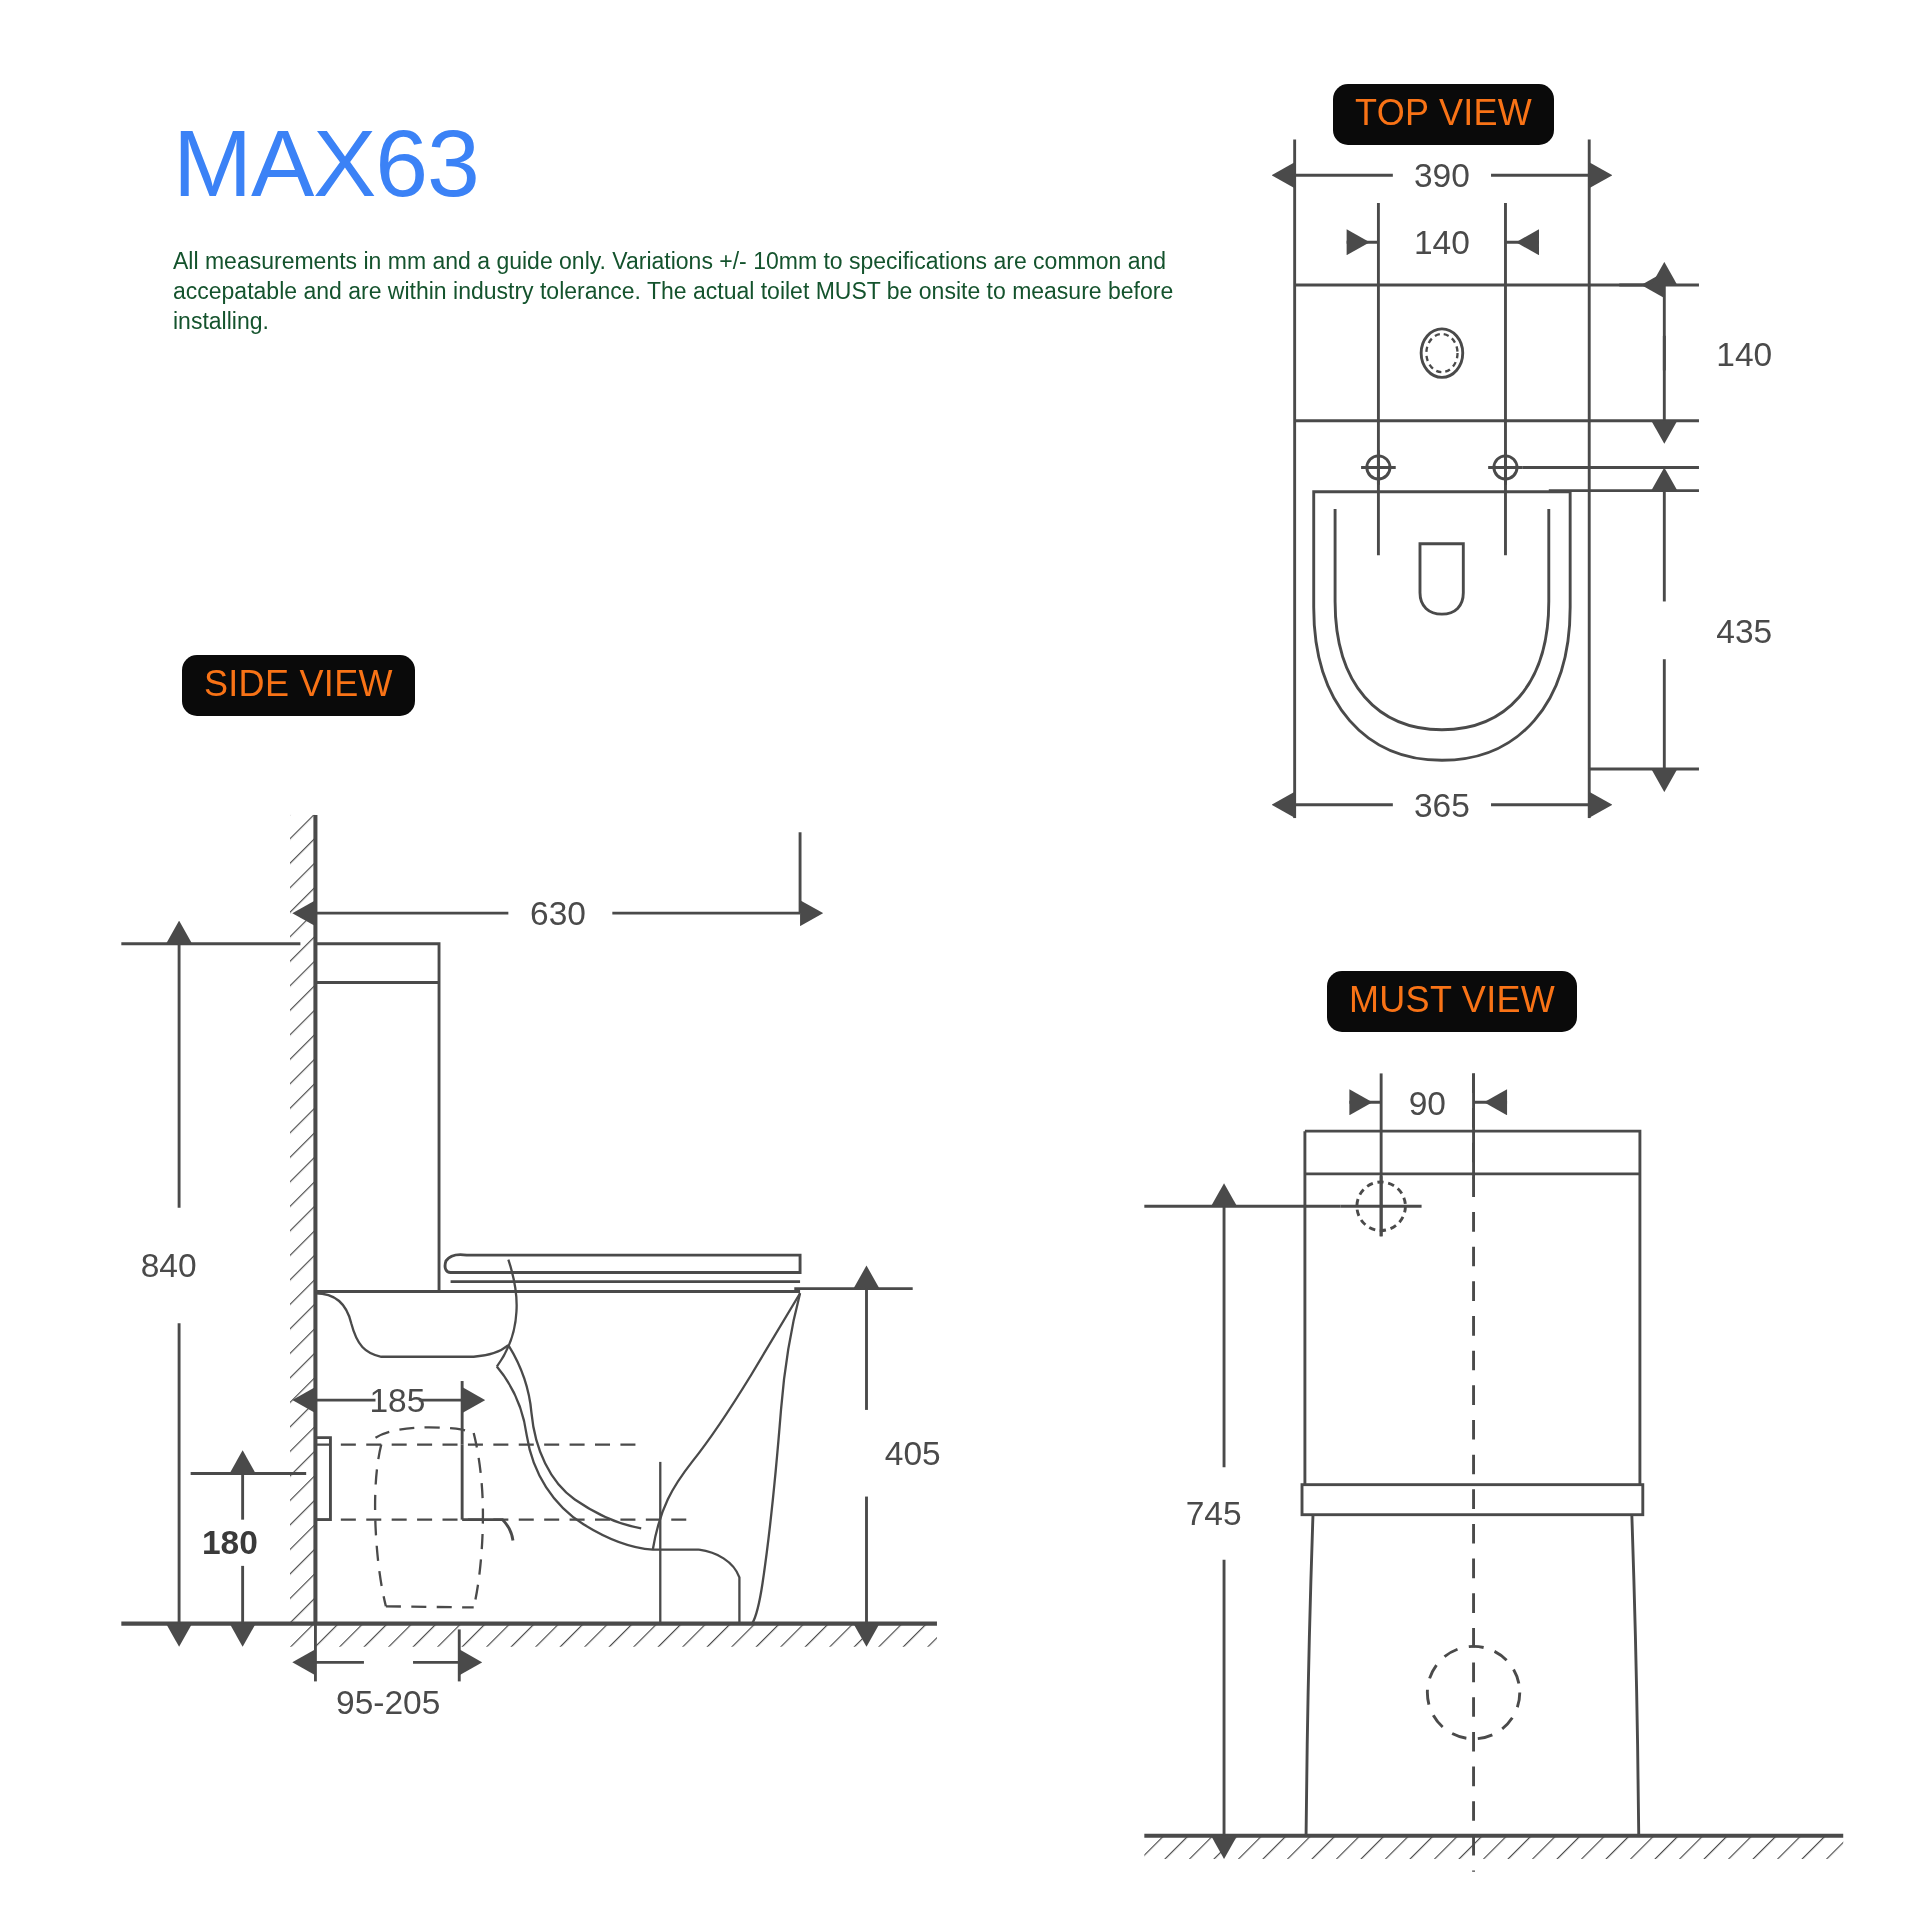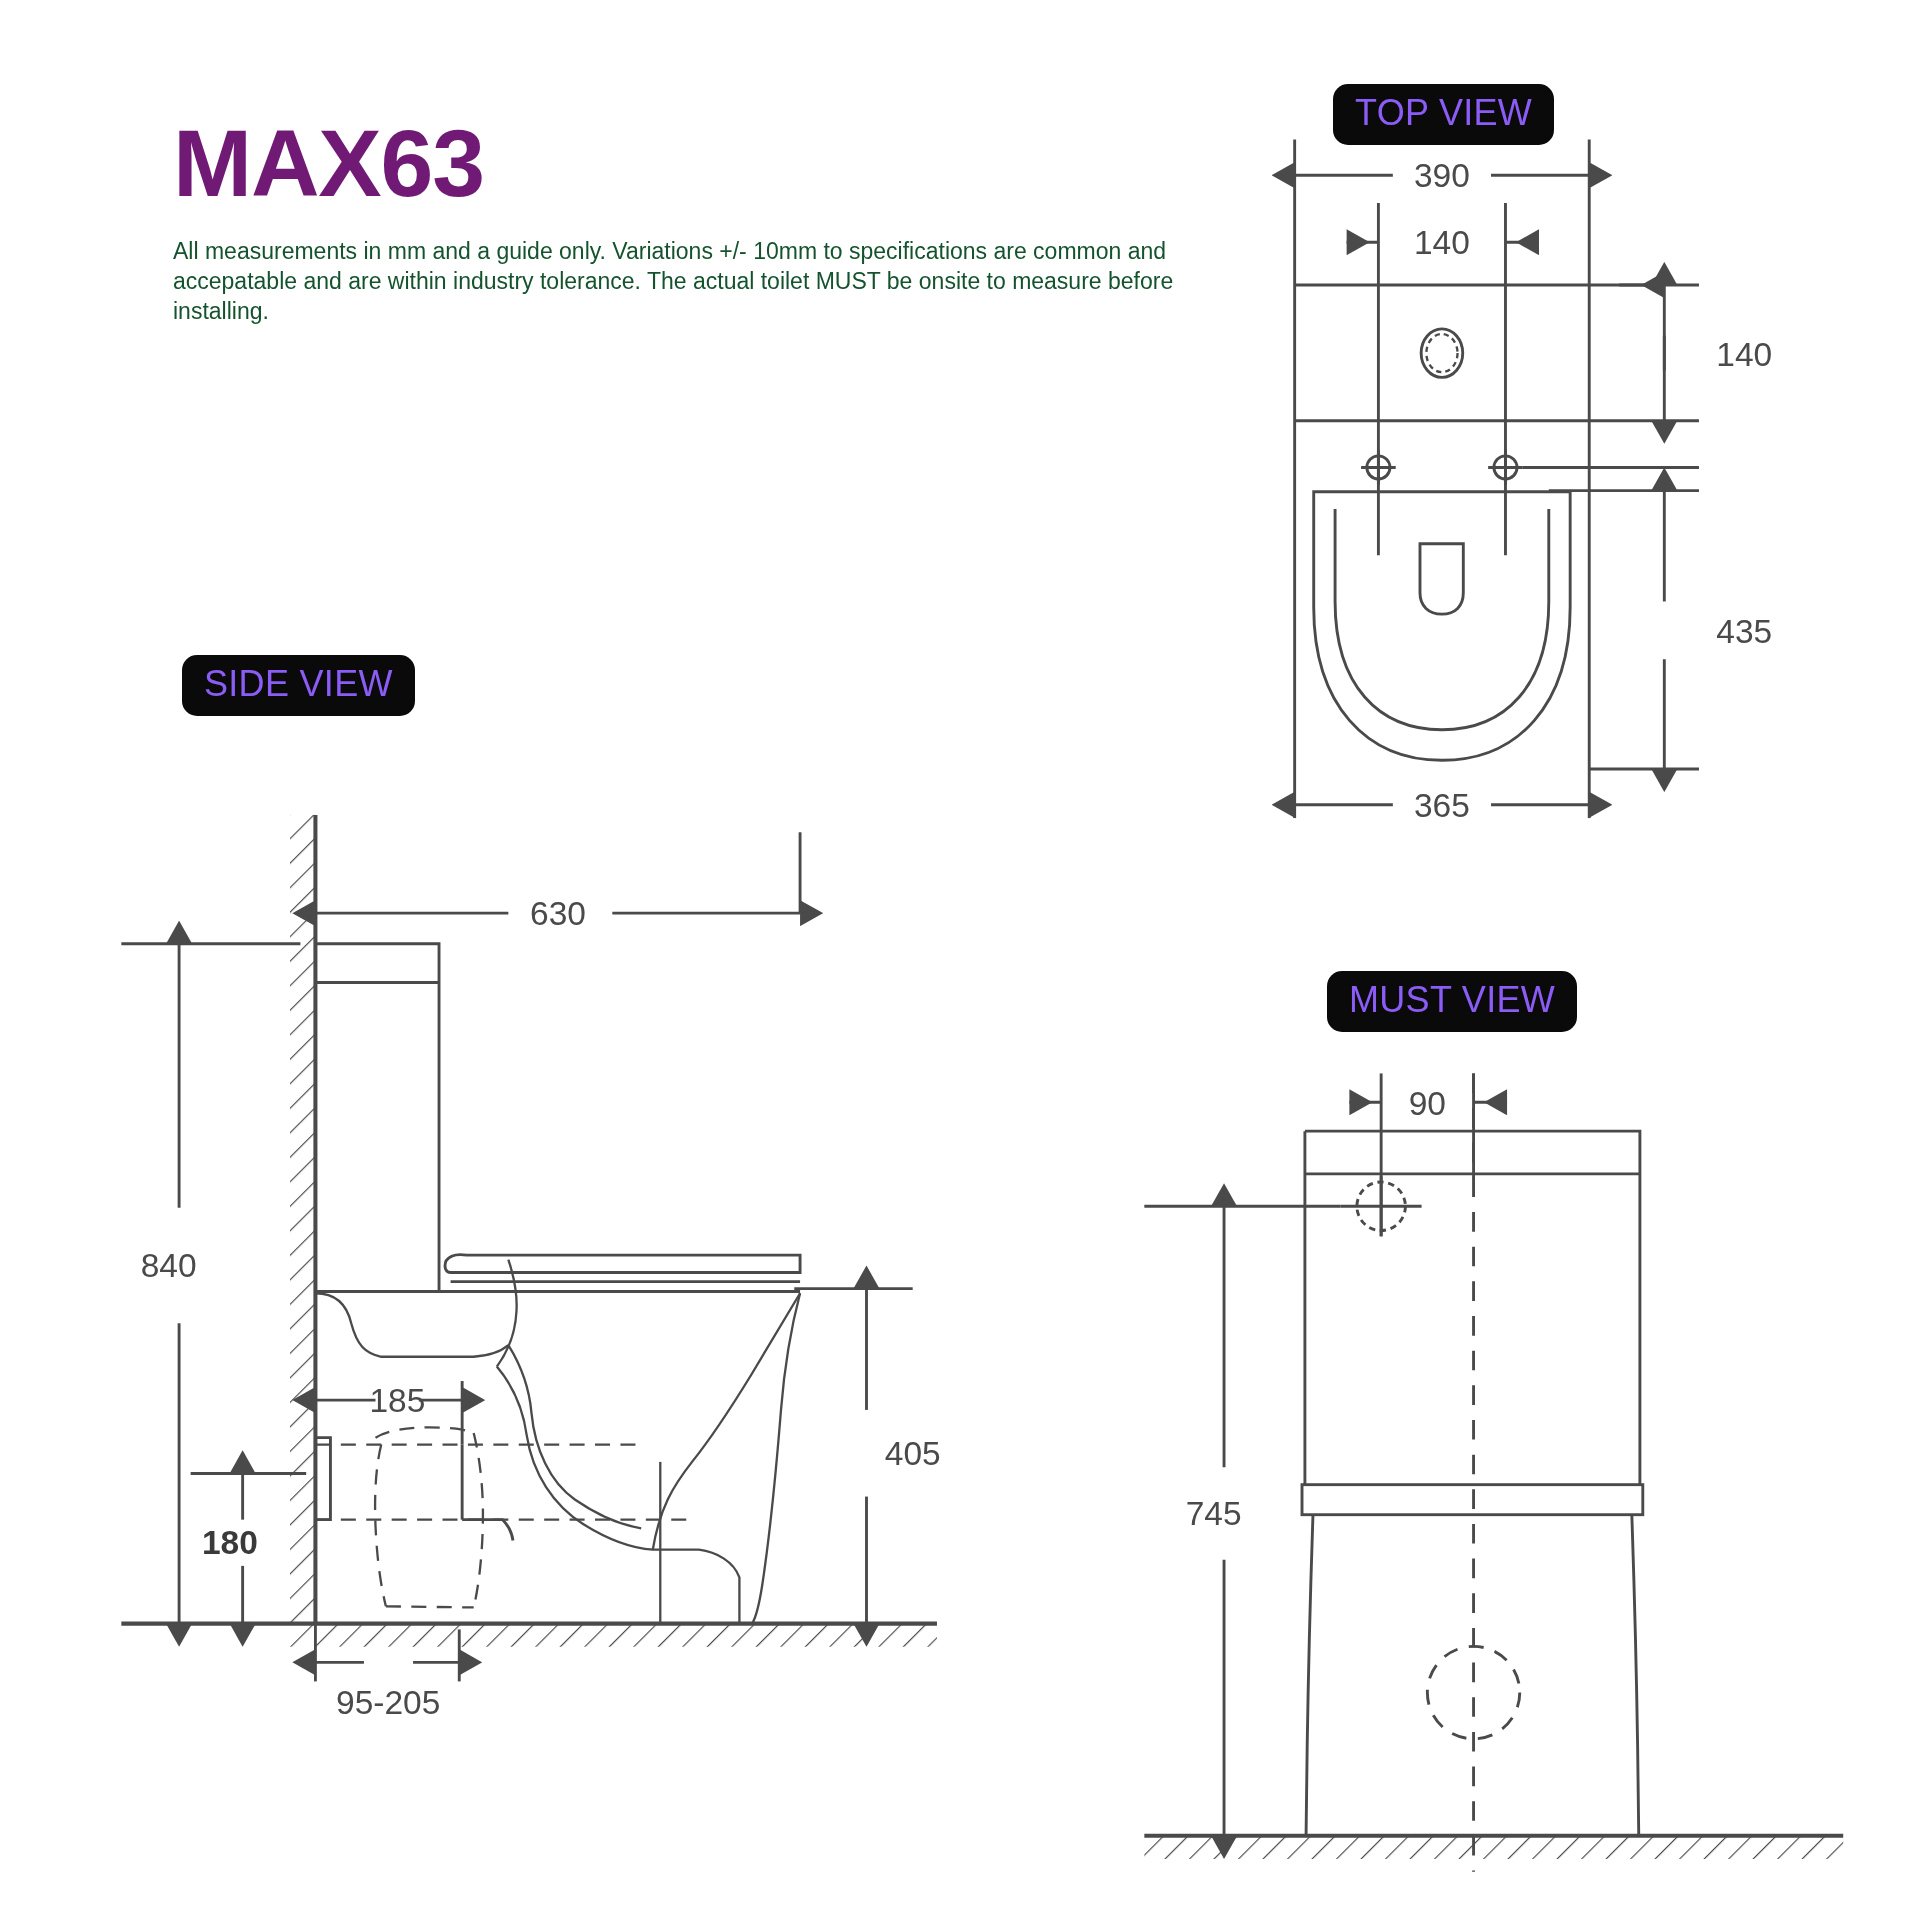--- a/index.html
+++ b/index.html
@@ -18,40 +18,40 @@
 
   
   #header-block {
     position: absolute;
     left: 173px;
     top: 116px;
     width: 1058px;
   }
   #product-title {
     font-size: 95px;
-    font-weight: 700;
+    font-weight: 400;
     line-height: 1.0;
     letter-spacing: -1.2px;
-    margin: 0 0 26px 0;
-    color: #701a75;
+    margin: 0 0 36px 0;
+    color: #3b82f6;
   }
   #product-note {
     font-size: 23px;
     line-height: 1.30;
     margin: 0;
     color: #14532d;
     font-weight: 400;
     width: 1040px;
   }
 
   
   .view-badge {
     position: absolute;
     background: #0a0a0a;
-    color: #8b5cf6;
+    color: #f97316;
     border-radius: 15px;
     font-size: 36px;
     font-weight: 400;
     letter-spacing: 0.3px;
     padding: 11px 22px 14px 22px;
     white-space: nowrap;
     line-height: 1.0;
   }
   #badge-top-view  { left: 1333px; top: 84px; }
   #badge-side-view { left: 182px;  top: 655px; text-align: right; }

